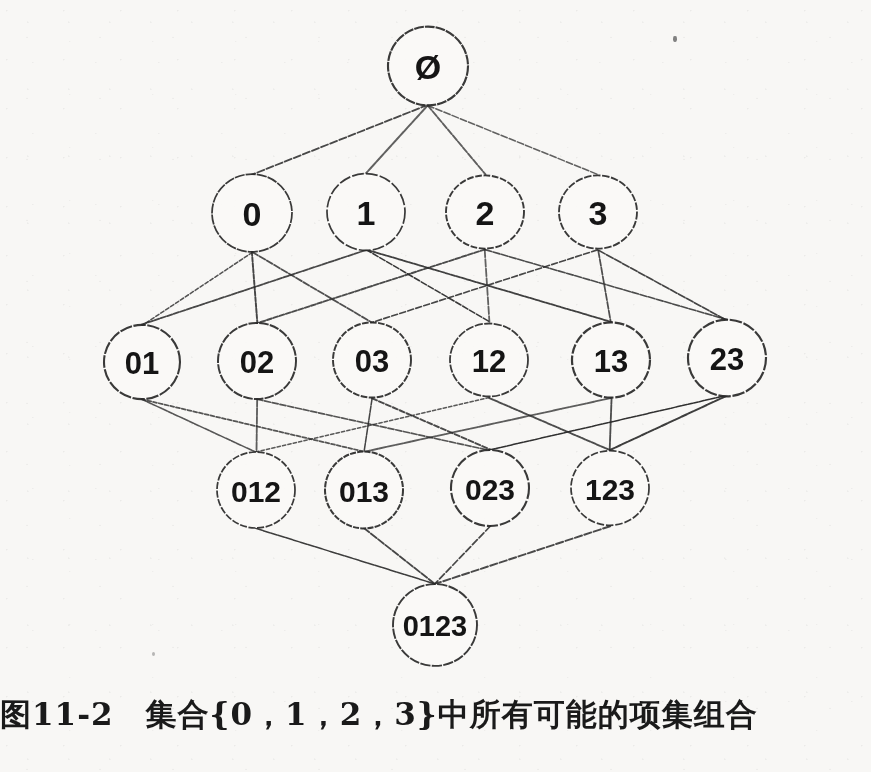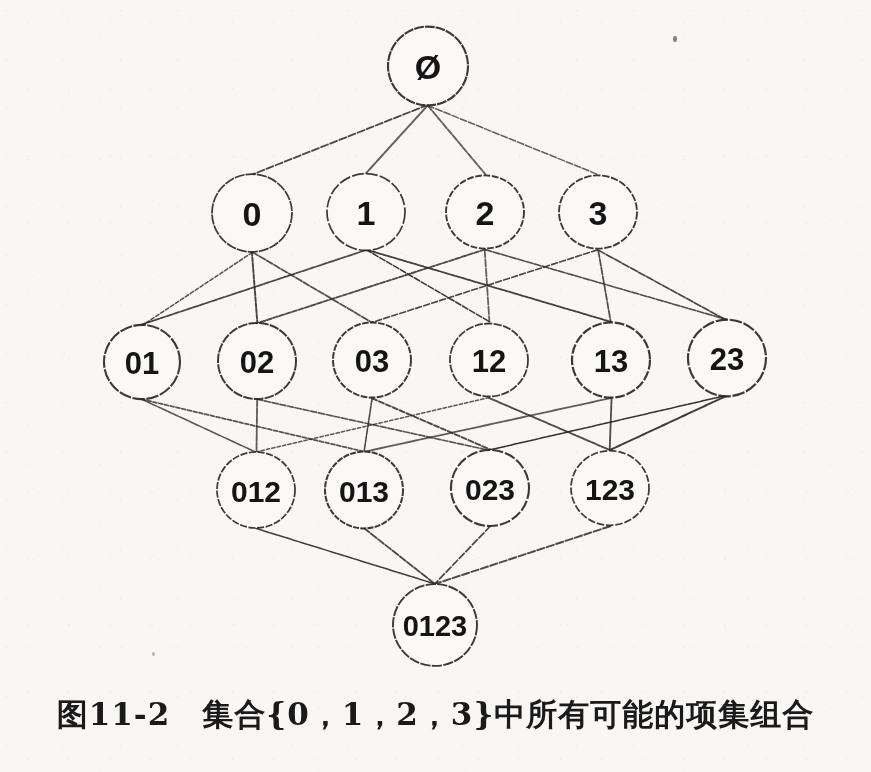--- a/index.html
+++ b/index.html
@@ -41,21 +41,20 @@
     font-weight: bold;
     fill: #151515;
     text-anchor: middle;
     dominant-baseline: central;
   }
   #caption {
     position: absolute;
     left: 0;
     top: 694px;
     width: 871px;
-    text-align: center;
     font-family: "DejaVu Serif", "Liberation Serif", serif;
     font-weight: bold;
     font-size: 31px;
     letter-spacing: 1px;
     color: #1a1a1a;
     white-space: pre;
   }
   #speck {
     position: absolute;
     left: 673px;

